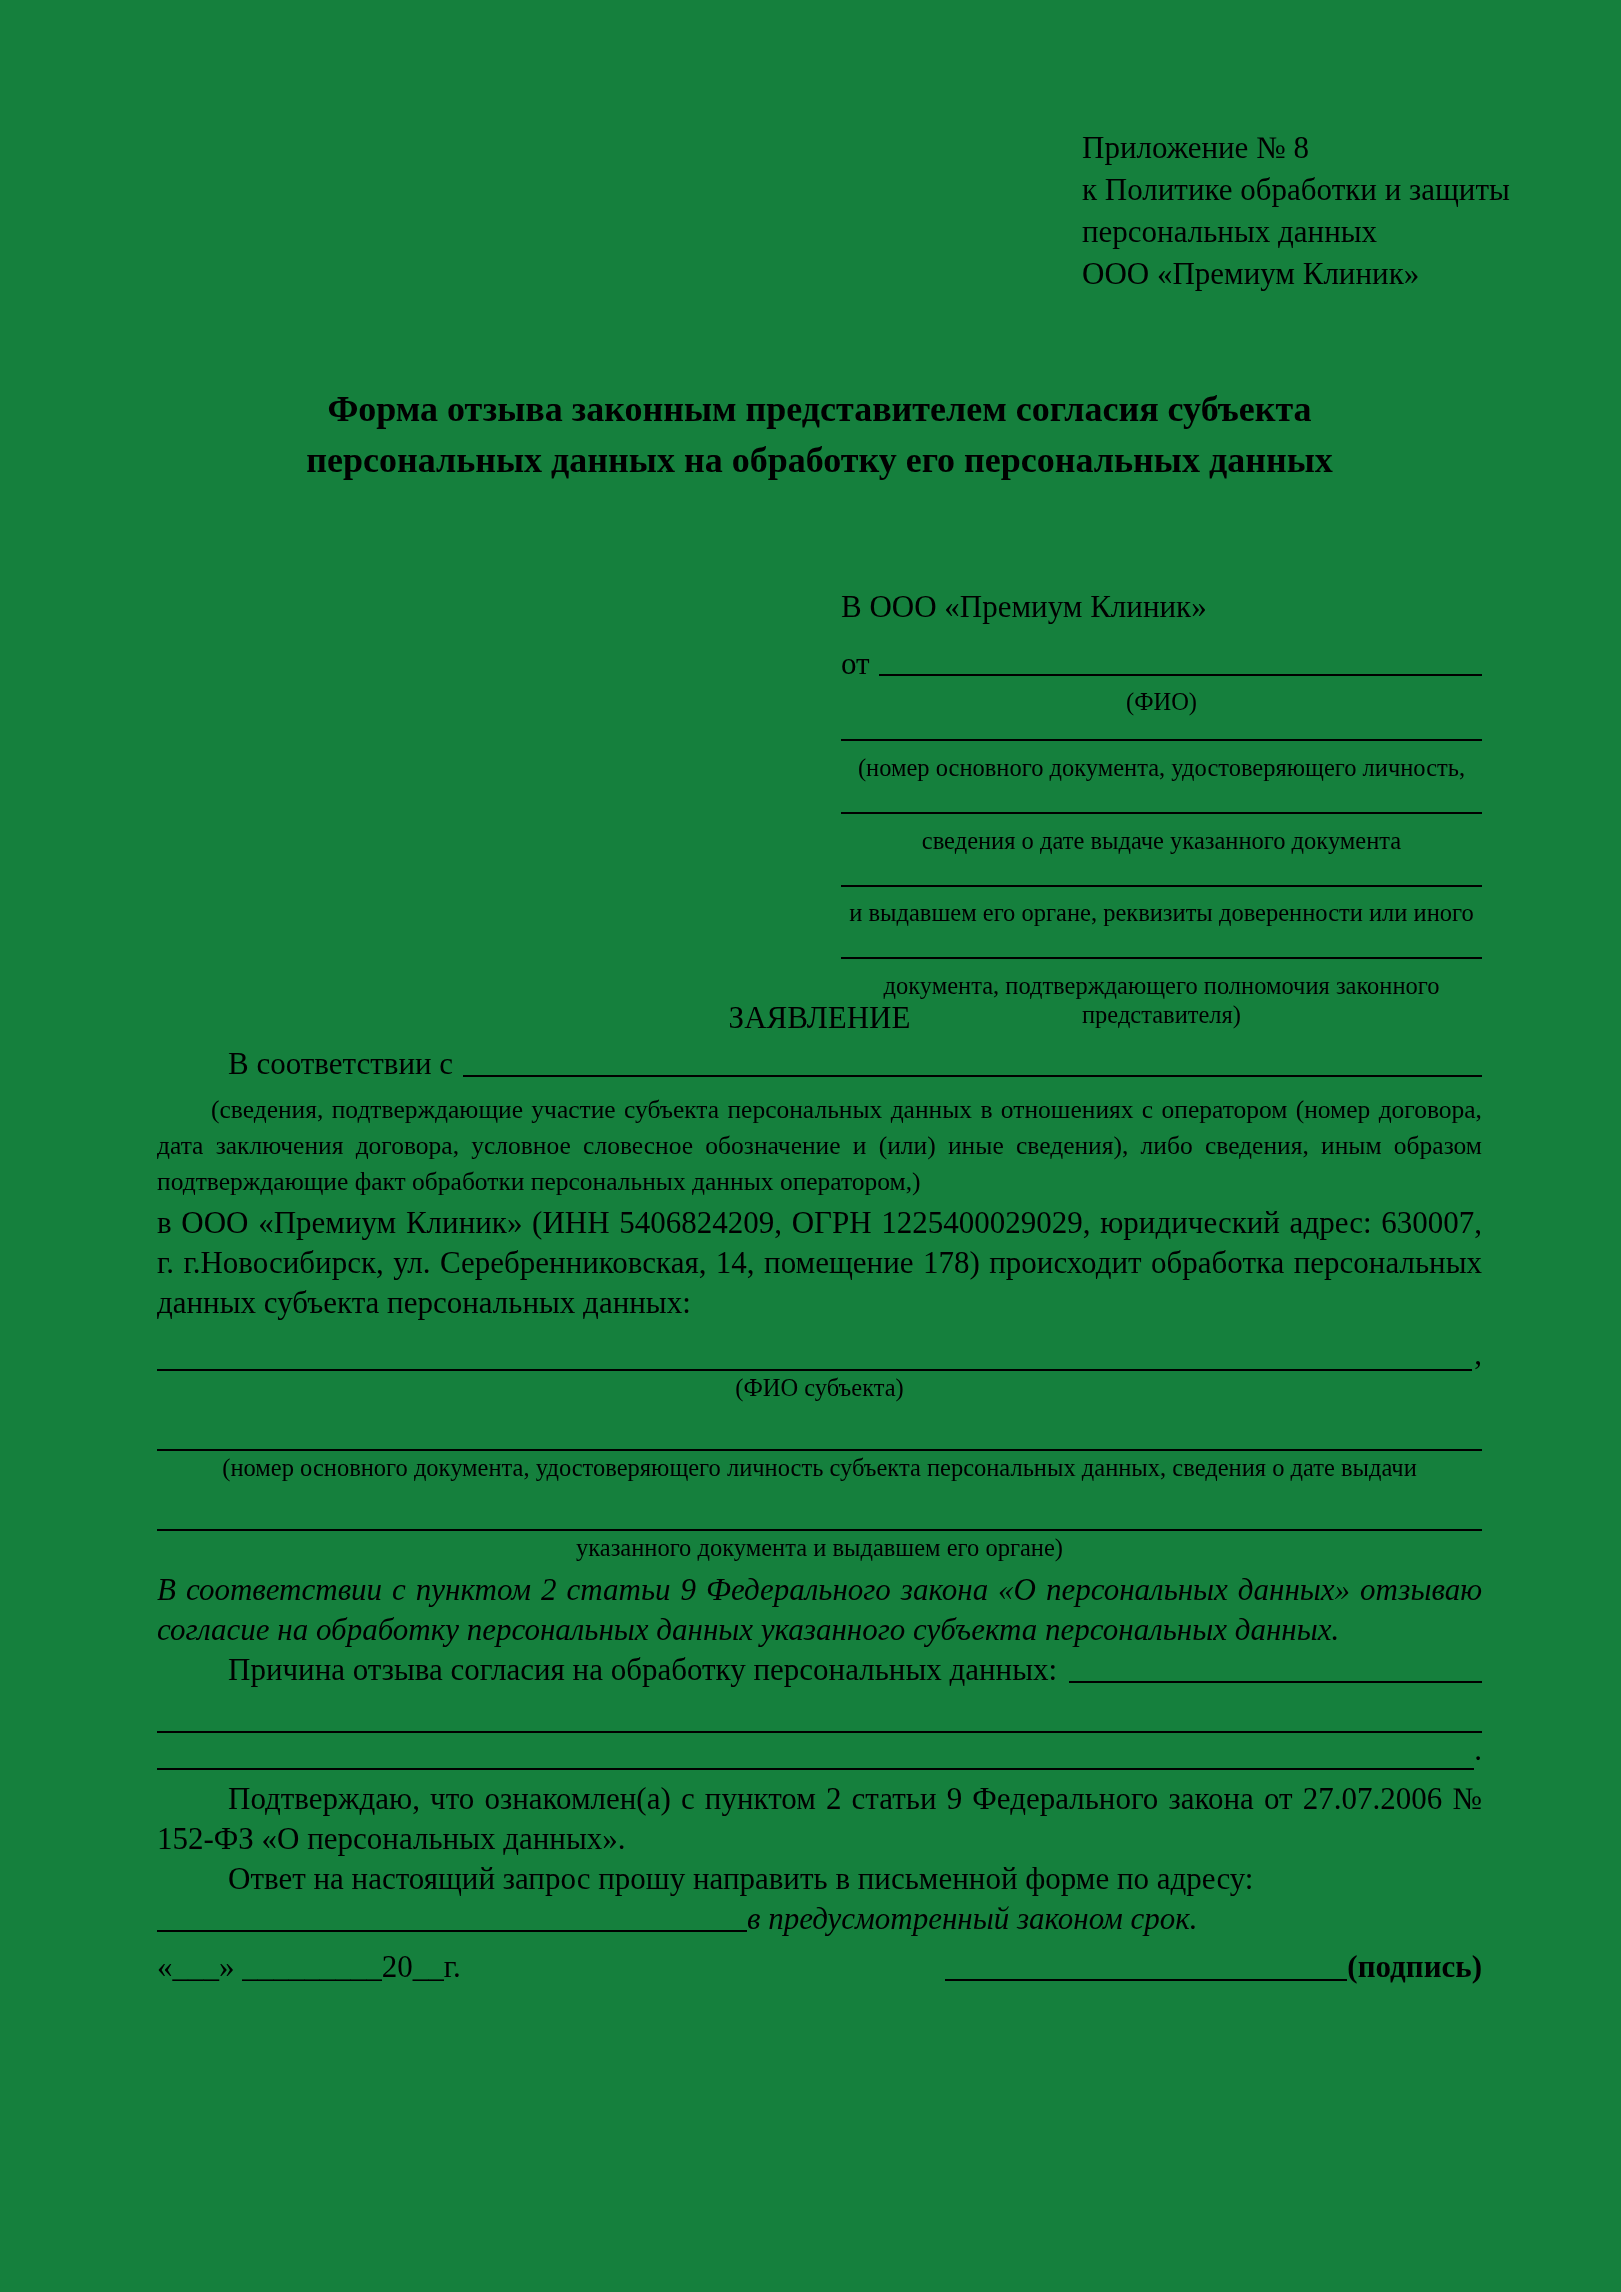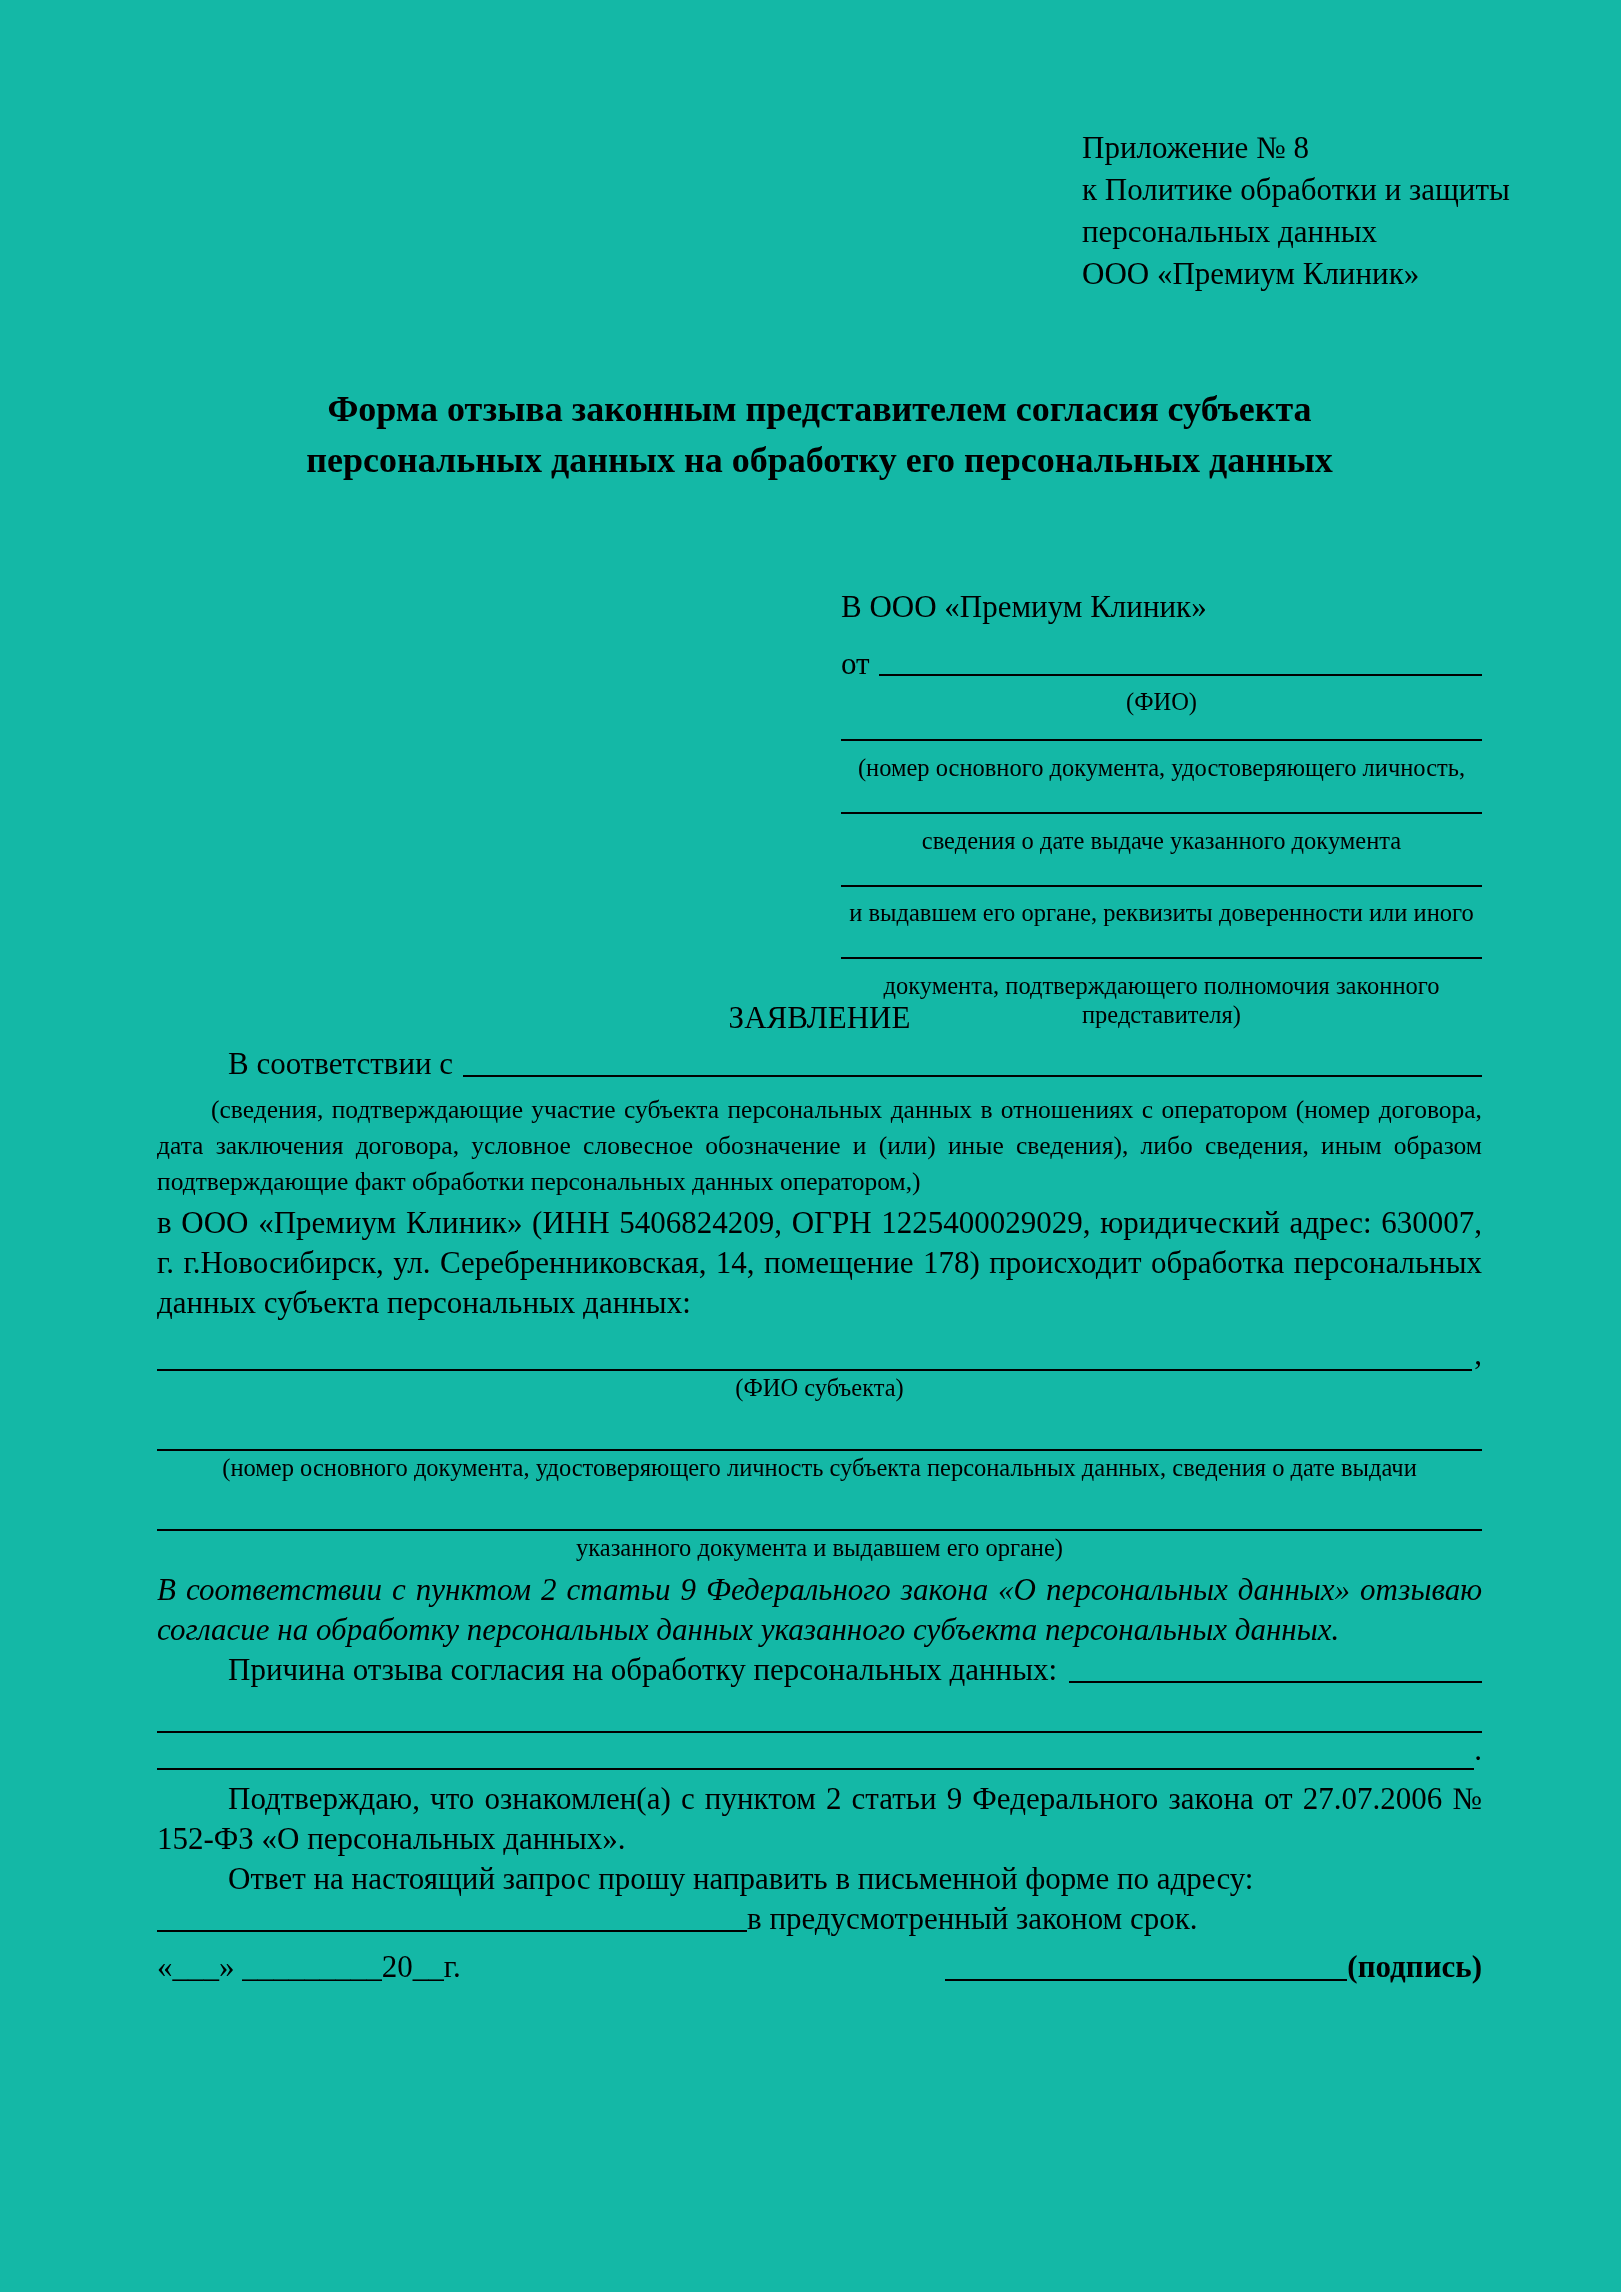--- a/index.html
+++ b/index.html
@@ -4,21 +4,21 @@
 <style>
   html, body {
     margin: 0;
     padding: 0;
     background: #ffffff;
   }
   .page {
     position: relative;
     width: 1621px;
     height: 2293px;
-    background: #14b8a6;
+    background: #15803d;
     color: #000000;
     font-family: "Liberation Serif", "DejaVu Serif", serif;
     overflow: hidden;
   }
 
   
   .appendix {
     position: absolute;
     left: 1082px;
     top: 127px;
@@ -143,20 +143,21 @@
     margin-top: 9px;
     text-indent: 71px;
     text-align: justify;
   }
   .reply-para {
     text-indent: 71px;
     text-align: justify;
   }
   .reply-row {
     display: flex;
+    font-style: italic;
   }
   .reply-row .reply-fill {
     width: 590px;
     flex: none;
     height: 31px;
     border-bottom: 2.9px solid #000;
   }
 
   
   .footer {

